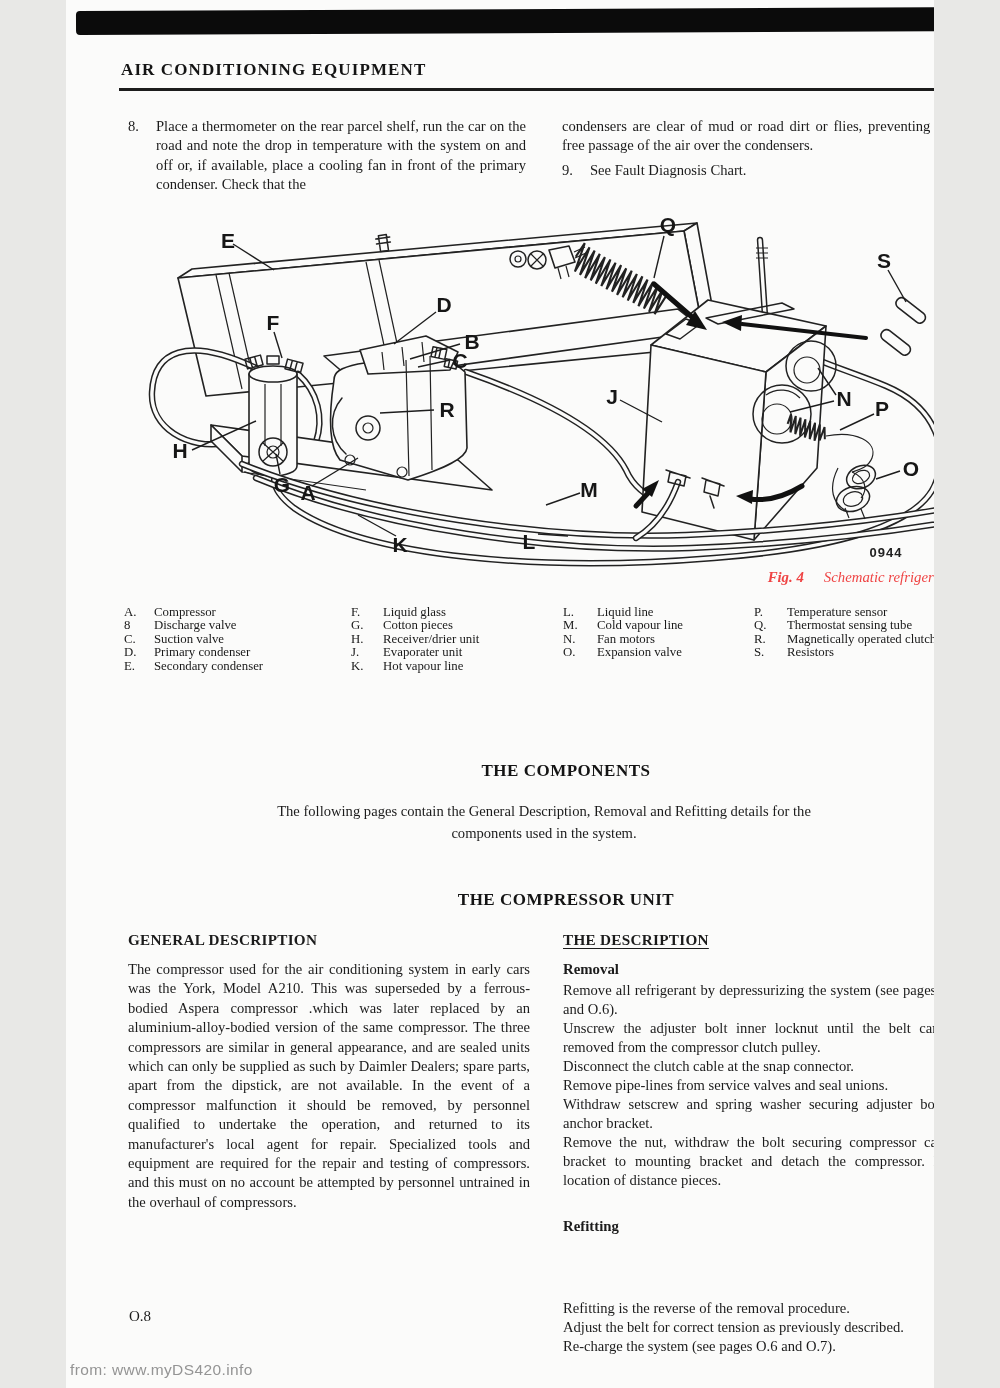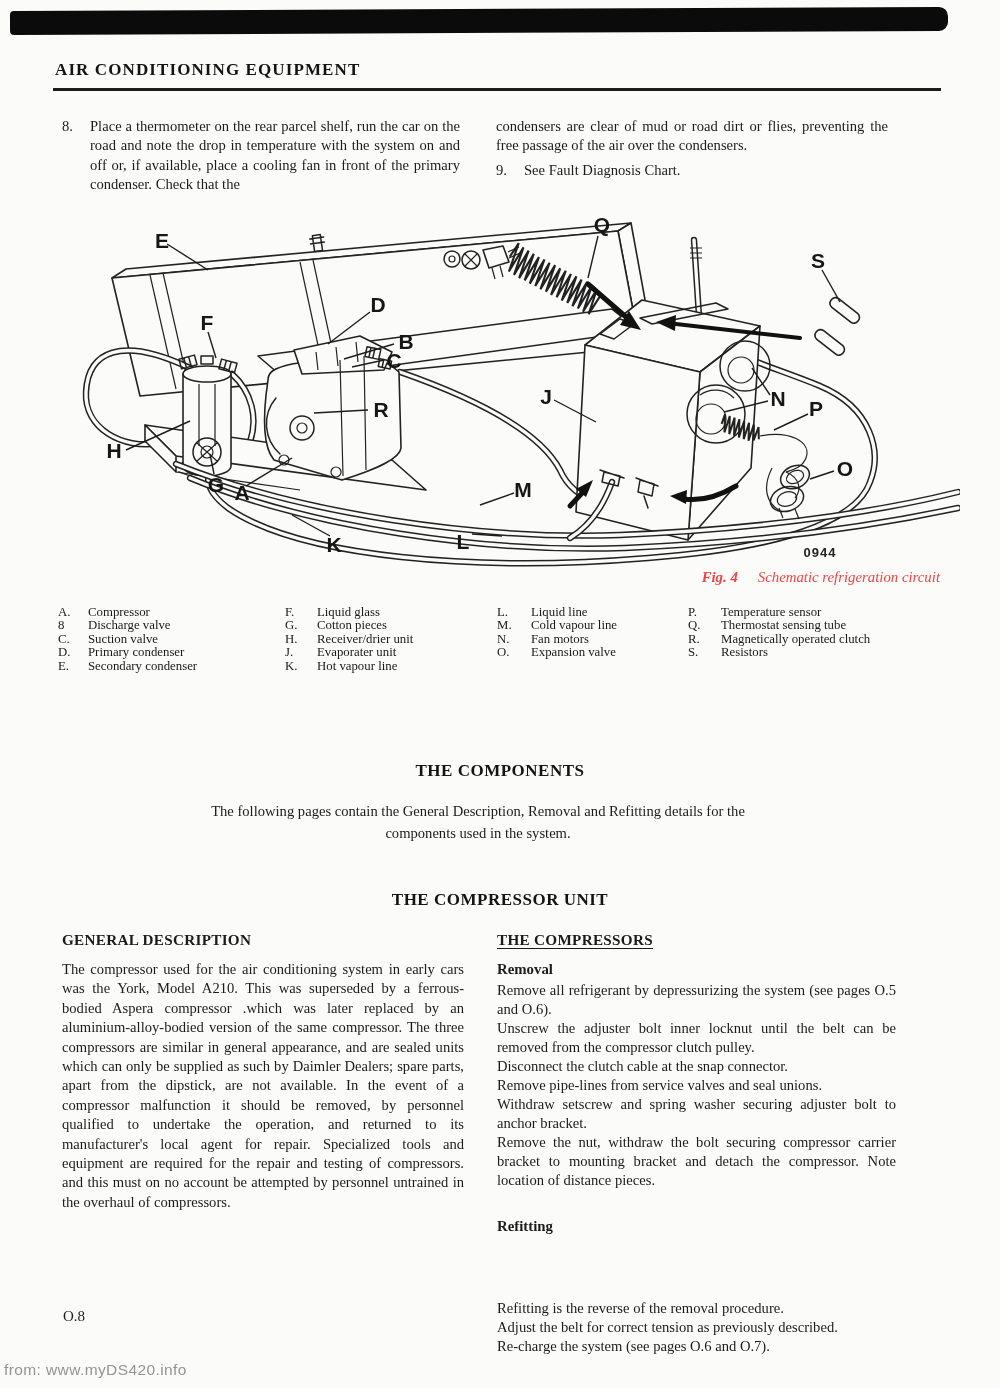--- a/index.html
+++ b/index.html
@@ -1,16 +1,16 @@
 <!DOCTYPE html>
 <html><head>
 <meta charset="utf-8">
 <style>
   html,body{margin:0;padding:0;background:#e8e8e6;}
-  .page{position:relative;width:1000px;height:1388px;background:#fbfbfa;
+  .page{position:relative;width:868px;height:1388px;background:#fbfbfa;
         font-family:"Liberation Serif",serif;color:#1b1b1b;overflow:hidden;margin:0 auto;}
   .topbar{position:absolute;left:10px;top:9px;width:938px;height:24px;background:#0b0b0b;
           border-radius:4px 9px 9px 4px;transform:rotate(-0.25deg);}
   .header-title{position:absolute;left:55px;top:60px;font-size:17px;font-weight:bold;
           letter-spacing:1.1px;color:#141414;}
   .header-rule{position:absolute;left:53px;top:88px;width:888px;height:3px;background:#1c1c1c;}
 
   .num-item{display:flex;}
   .num{width:28px;flex:none;}
   .bodytxt{font-size:14.6px;line-height:19.4px;}
@@ -374,21 +374,21 @@
       </div>
     </div>
 
   <div class="h-center components-title">THE COMPONENTS</div>
   <div class="intro bodytxt">The following pages contain the General Description, Removal and Refitting details for the components used in the system.</div>
   <div class="h-center compressor-title">THE COMPRESSOR UNIT</div>
 
   <div class="gd-head">GENERAL DESCRIPTION</div>
   <div class="gd-body bodytxt just">The compressor used for the air conditioning system in early cars was the York, Model A210. This was superseded by a ferrous-bodied Aspera compressor .which was later replaced by an aluminium-alloy-bodied version of the same compressor. The three compressors are similar in general appearance, and are sealed units which can only be supplied as such by Daimler Dealers; spare parts, apart from the dipstick, are not available. In the event of a compressor malfunction it should be removed, by personnel qualified to undertake the operation, and returned to its manufacturer's local agent for repair. Specialized tools and equipment are required for the repair and testing of compressors. and this must on no account be attempted by personnel untrained in the overhaul of compressors.</div>
 
-  <div class="tc-head">THE COMPRESSORS</div>
+  <div class="tc-head">THE DESCRIPTION</div>
   <div class="removal-head">Removal</div>
   <div class="removal-list plist">
       <p>Remove all refrigerant by depressurizing the system (see pages O.5 and O.6).</p>
       <p>Unscrew the adjuster bolt inner locknut until the belt can be removed from the compressor clutch pulley.</p>
       <p>Disconnect the clutch cable at the snap connector.</p>
       <p>Remove pipe-lines from service valves and seal unions.</p>
       <p>Withdraw setscrew and spring washer securing adjuster bolt to anchor bracket.</p>
       <p>Remove the nut, withdraw the bolt securing compressor carrier bracket to mounting bracket and detach the compressor. Note location of distance pieces.</p>
     </div>
   <div class="refit-head">Refitting</div>

